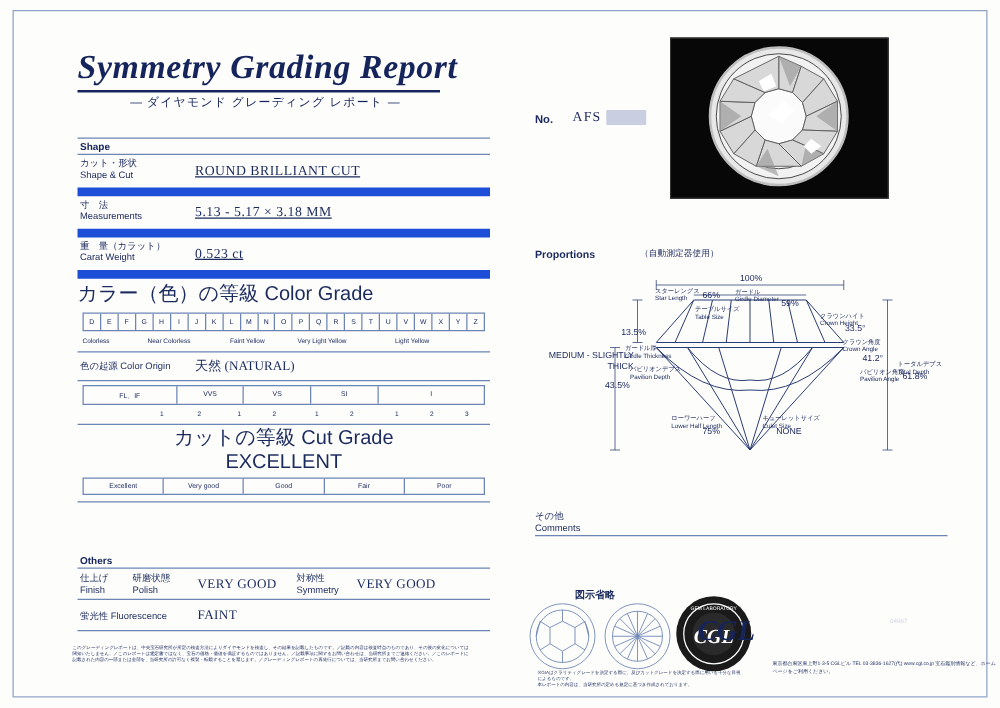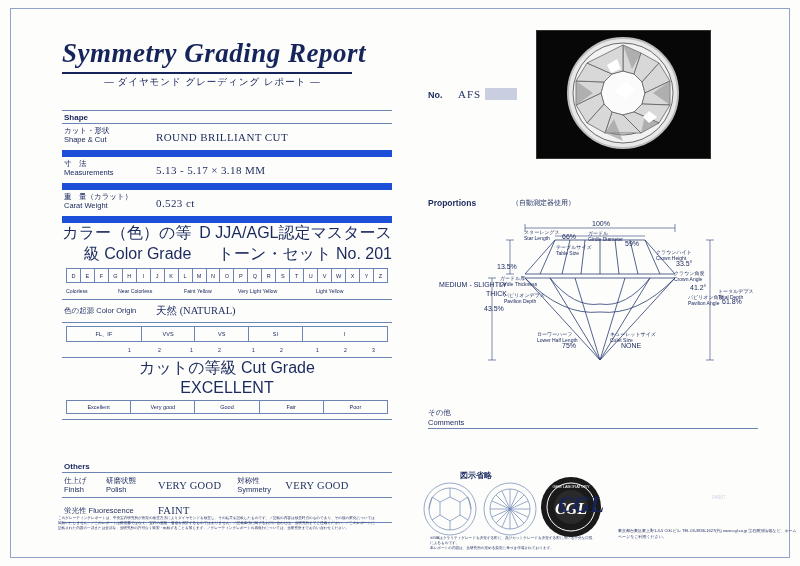--- a/index.html
+++ b/index.html
@@ -60,20 +60,21 @@
     color:#16245c;
   }
   .row .lab .jp{display:block;font-size:7.5px;}
   .row .lab .en{display:block;font-size:7.5px;}
   .row .val{
     flex:1;display:flex;align-items:center;
     font-size:11px;color:#1b2a5e;
     font-family:"Liberation Serif", serif;
     letter-spacing:0.4px;
     padding-left:6px;
+    text-decoration:underline;
   }
   
   .scale{
     display:flex;border:1px solid #6d85b5;margin:3px 4px 5px 4px;height:13px;
   }
   .scale div{
     flex:1;border-right:1px solid #6d85b5;
     font-size:5.5px;display:flex;align-items:center;justify-content:center;
     color:#16245c;
   }
@@ -196,24 +197,20 @@
         <span class="en">Carat Weight</span>
       </div>
       <div class="val">0.523 ct</div>
     </div>
 
     <div style="border-bottom:1px solid #6d85b5;">
       <div style="display:flex;min-height:24px;align-items:center;text-align:right;">
         <div class="lab">
           <span class="jp">カラー（色）の等級</span>
           <span class="en">Color Grade</span>
-        </div>
-        <div class="val">
-          <span>D</span>
-          <span class="small">JJA/AGL認定マスターストーン・セット No. 201</span>
         </div>
       </div>
       <div class="scale">
         <div>D</div>
           <div>E</div>
           <div>F</div>
         <div>G</div>
           <div>H</div>
           <div>I</div>
         <div>J</div>

